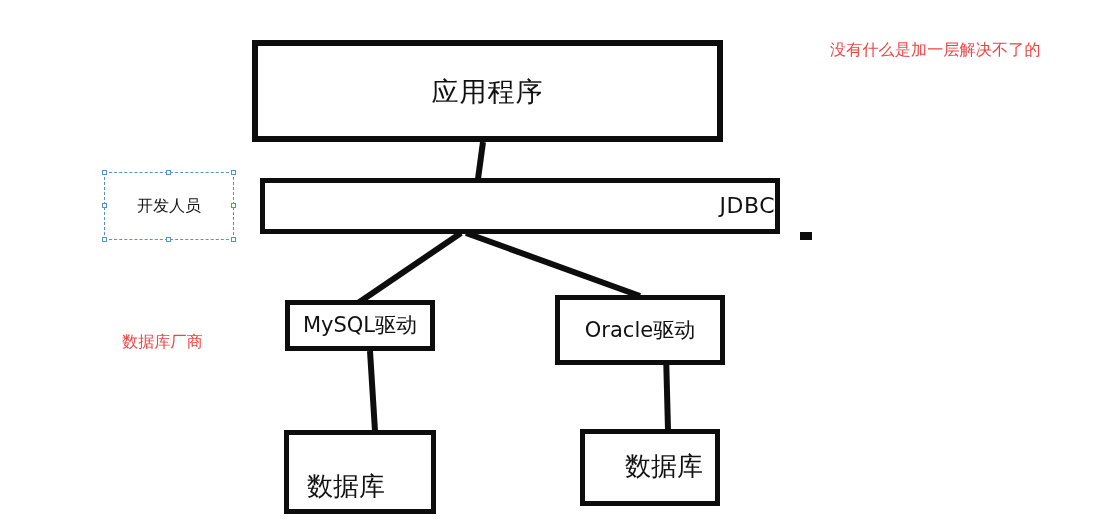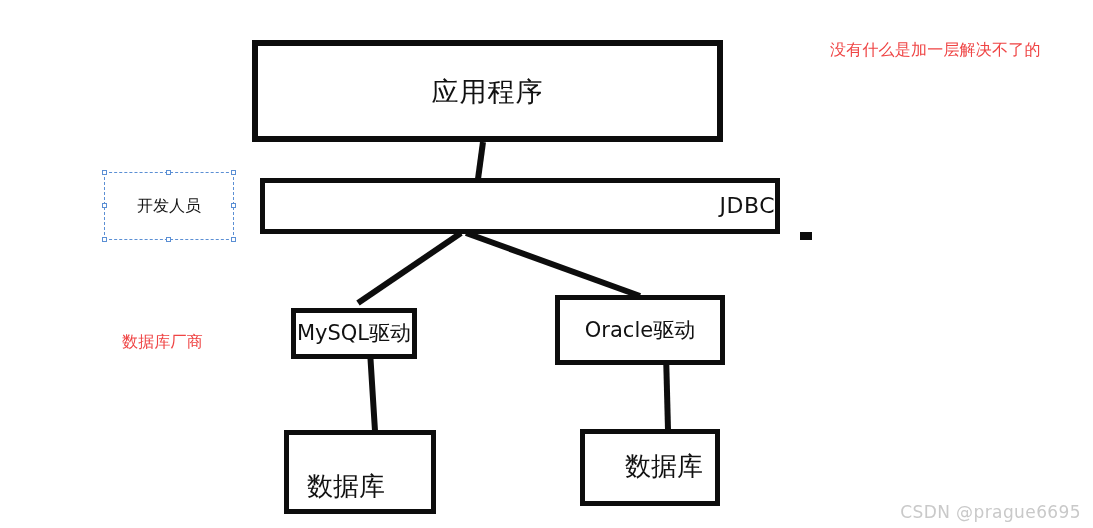--- a/index.html
+++ b/index.html
@@ -47,23 +47,22 @@
   #node-app .label { font-size: 27px; letter-spacing: 1px; }
 
   #node-jdbc {
     left: 260px; top: 178px; width: 520px; height: 56px;
     border-width: 5px;
     justify-content: flex-end;
   }
   #node-jdbc .label { font-size: 22px; letter-spacing: 0.5px; }
 
   #node-mysql {
-    left: 291px; top: 300px; width: 126px; height: 51px;
-    border-width: 5px;
-    margin-top: 8px;
+    left: 285px; top: 300px; width: 150px; height: 51px;
+    border-width: 5px;
   }
   #node-mysql .label { font-size: 21px; }
 
   #node-oracle {
     left: 555px; top: 295px; width: 170px; height: 70px;
     border-width: 5px;
   }
   #node-oracle .label { font-size: 21px; }
 
   #node-db-left {
@@ -211,17 +210,14 @@
   </div>
 
   <div class="annotation" id="annotation-db-vendor">
     <span>数据库厂商</span>
   </div>
 
   <div class="annotation" id="annotation-layer-note">
     <span>没有什么是加一层解决不了的</span>
   </div>
 
-  <div id="watermark">
-    <span>CSDN @prague6695</span>
-  </div>
 
 </div>
 
 </body></html>

